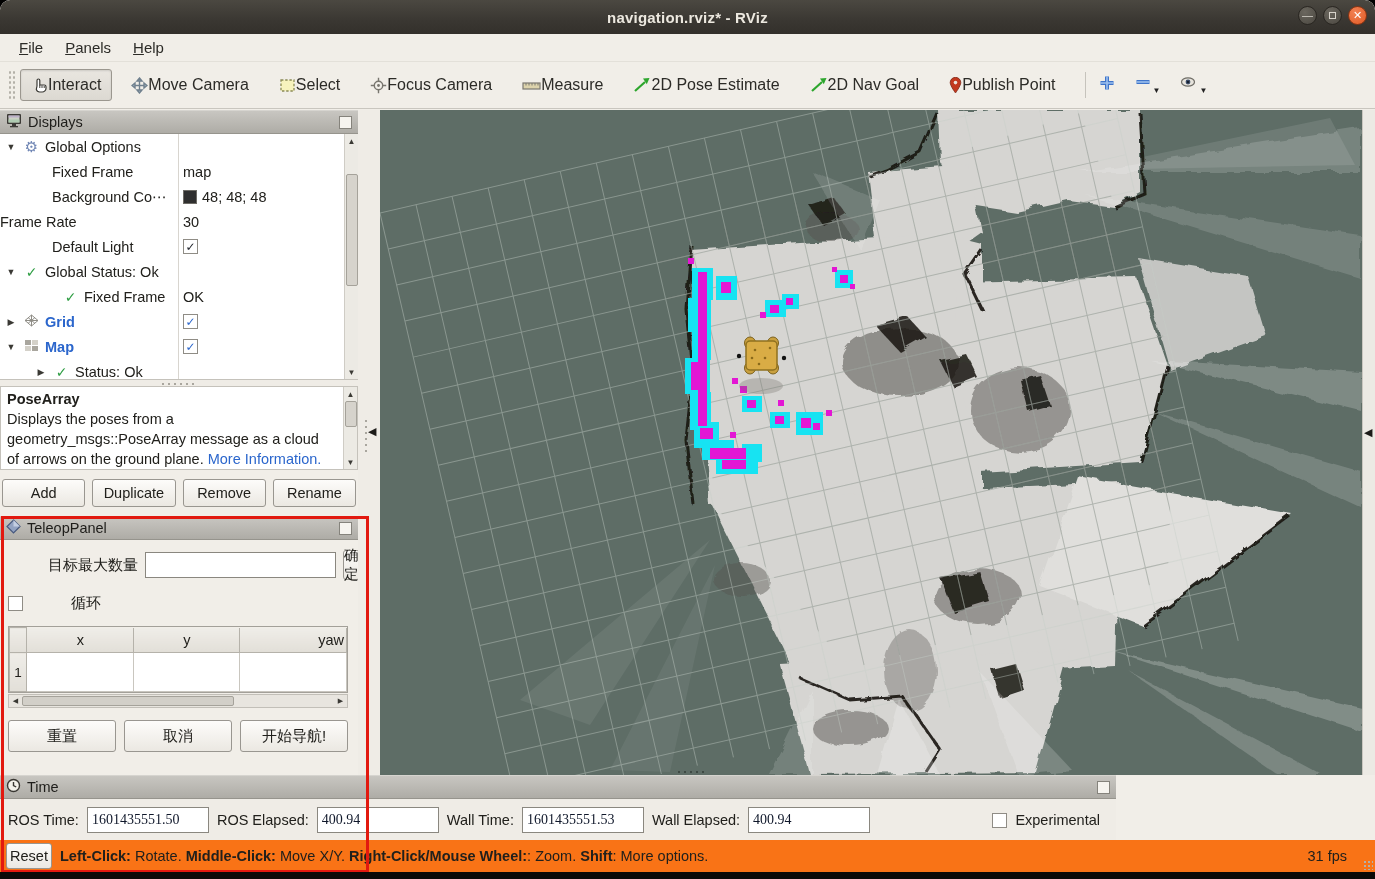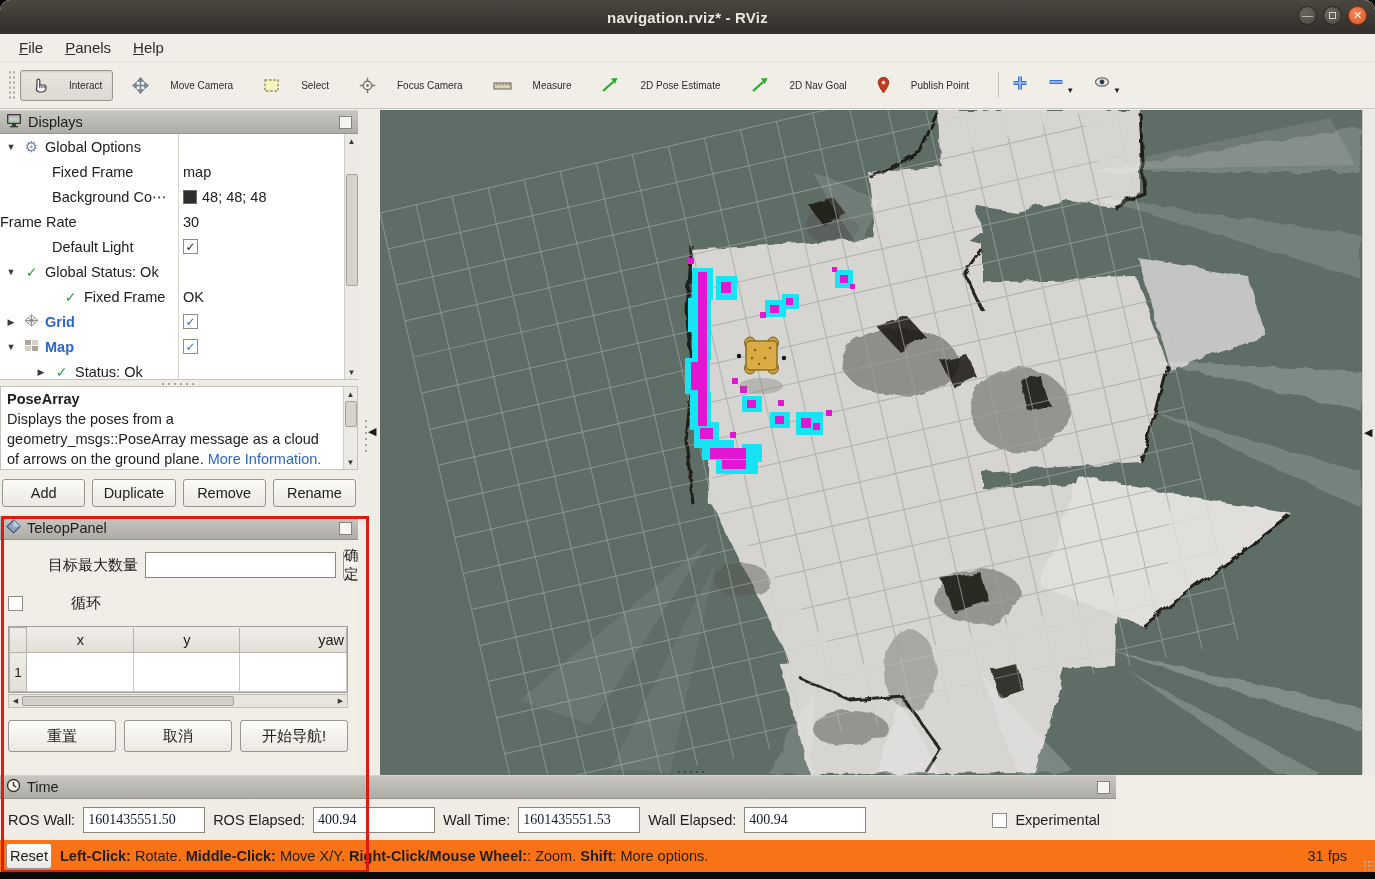--- a/index.html
+++ b/index.html
@@ -18,21 +18,21 @@
   .wbtn .sq{width:7px;height:7px;border:1.5px solid #d8d4cc;display:block;}
 
   
   .menubar{height:28px;background:#f1eee8;display:flex;align-items:center;padding-left:10px;gap:4px;border-bottom:1px solid #e3e0d9;}
   .menu-item{font-size:15px;color:#2c2b27;padding:2px 9px;}
   .menu-item u{text-decoration:underline;}
 
   
   .toolbar{height:47px;background:#f1eee8;border-bottom:1px solid #c9c6bf;display:flex;align-items:center;padding:0 4px;}
   .tb-handle{width:8px;height:30px;margin:0 4px;background-image:radial-gradient(circle,#b3b0a8 1px,transparent 1.4px);background-size:4px 5px;}
-  .tool{display:flex;align-items:center;gap:21px;padding:6px 10px;font-size:10px;color:#2c2b27;border:1px solid transparent;border-radius:3px;margin-right:8px;white-space:nowrap;}
+  .tool{display:flex;align-items:center;gap:0;padding:6px 10px;font-size:16px;color:#2c2b27;border:1px solid transparent;border-radius:3px;margin-right:8px;white-space:nowrap;}
   .tool.active{background:linear-gradient(#e9e6e0,#dcd9d2);border:1px solid #9b978f;box-shadow:inset 0 1px 2px rgba(0,0,0,.12);}
   .tool svg{display:block;}
   .tb-sep{width:1px;height:26px;background:#c6c3bc;margin:0 10px;}
   .tb-mini{display:flex;align-items:flex-start;margin-right:14px;position:relative;padding:4px 2px;}
   .caret{font-size:8px;color:#222;margin-left:1px;margin-top:12px;}
 
   
   .main{position:absolute;left:0;top:110px;width:1375px;height:665px;display:flex;}
   .left-col{width:358px;height:665px;display:flex;flex-direction:column;background:#f1eee8;position:relative;}
   .vsplit{width:22px;height:665px;background:#efece6;position:relative;}
@@ -628,21 +628,21 @@
     <div class="timepanel">
       <div class="panel-header">
         <span><svg width="15" height="15" viewBox="0 0 15 15">
               <circle cx="7.5" cy="7.5" r="6" fill="#f3f1ea" stroke="#3a3833" stroke-width="1.4"></circle>
               <path d="M7.5,4 V7.5 L10.2,9" stroke="#3a3833" stroke-width="1.4" fill="none"></path>
             </svg></span>
         <span class="panel-title">Time</span>
         <span class="float-btn"></span>
       </div>
       <div class="time-fields">
-        <span class="tf-label">ROS Wall:</span>
+        <span class="tf-label">ROS Time:</span>
         <input class="tf-input" type="text" value="1601435551.50" style="">
         <span class="tf-label">ROS Elapsed:</span>
         <input class="tf-input" type="text" value="400.94" style="">
         <span class="tf-label">Wall Time:</span>
         <input class="tf-input" type="text" value="1601435551.53" style="">
         <span class="tf-label">Wall Elapsed:</span>
         <input class="tf-input" type="text" value="400.94" style="">
         <div class="experimental">
           <span class="checkbox"></span>
           <span class="tf-label">Experimental</span>

